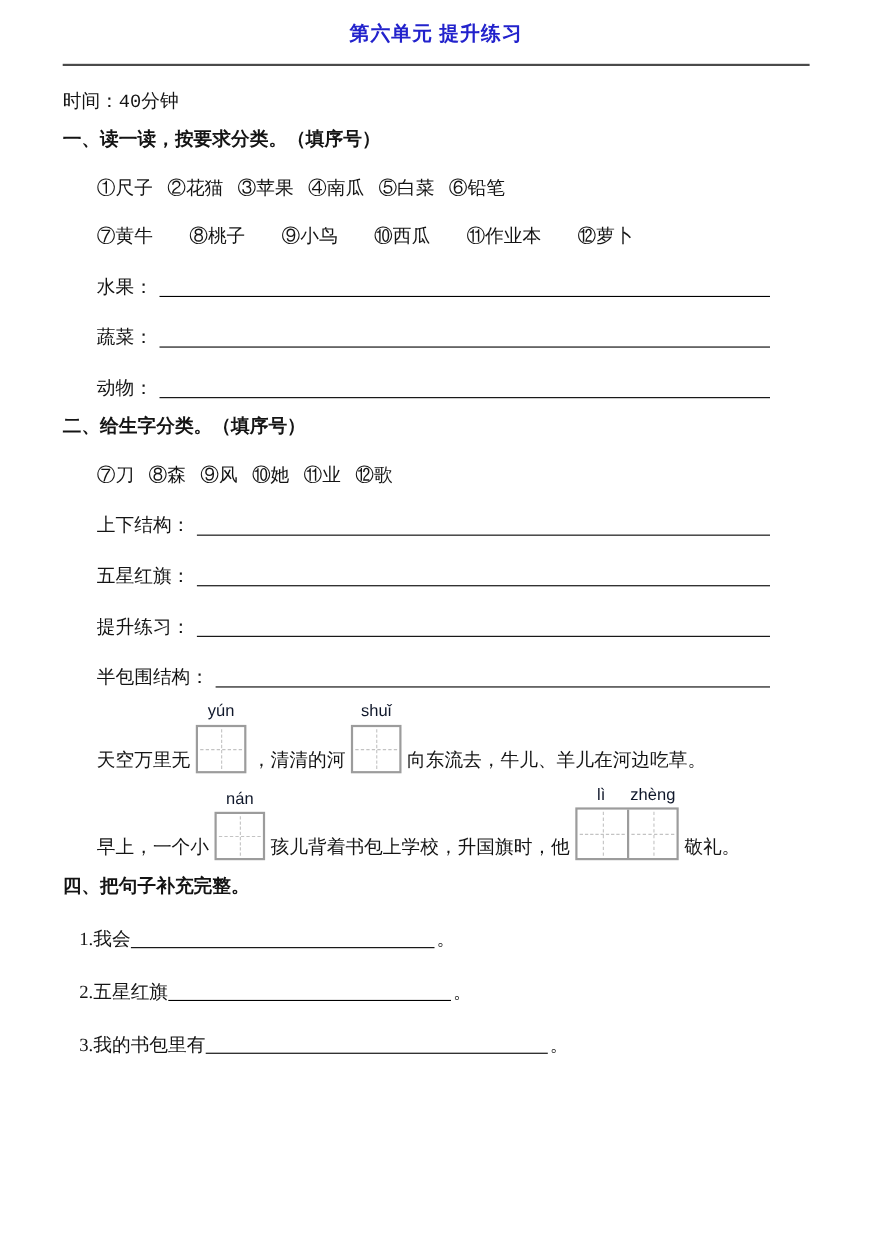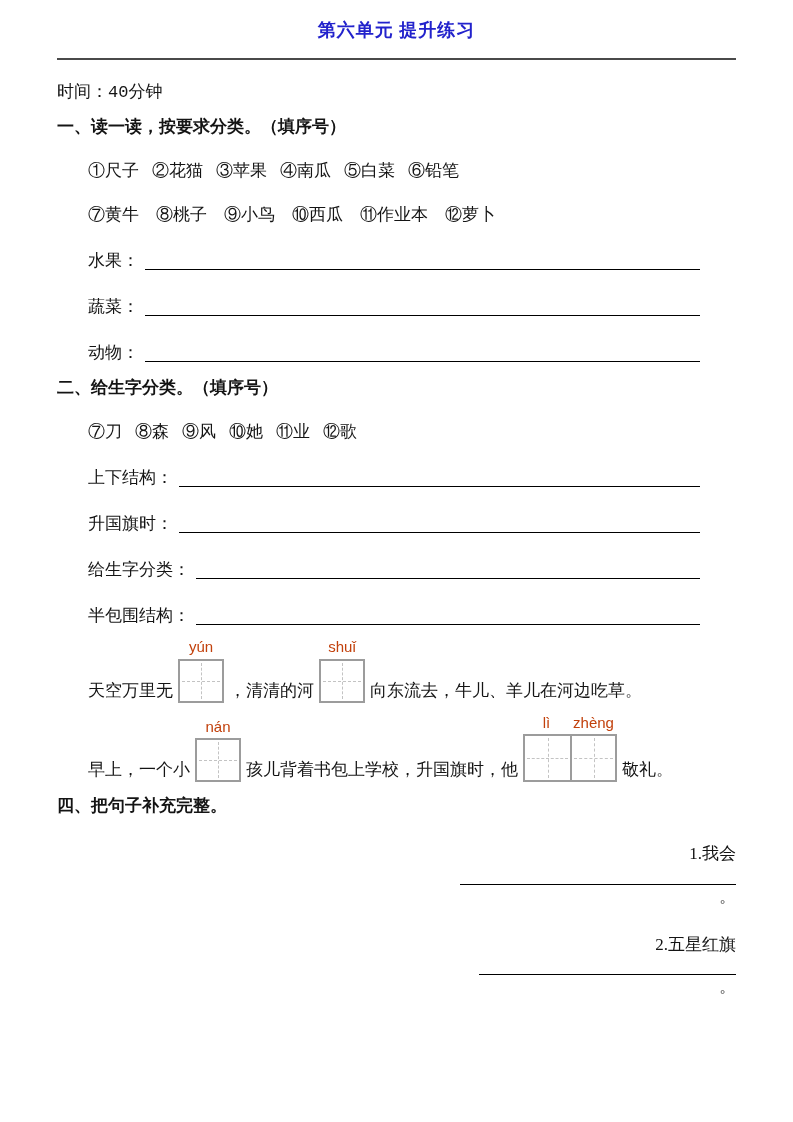--- a/index.html
+++ b/index.html
@@ -37,21 +37,21 @@
     font-size:17px;
     margin-top:12px;
   }
   .items-row {
     margin-left:31px;
     margin-top:21px;
     display:flex;
     gap:13px;
     white-space:nowrap;
   }
-  .items-row.tight { gap:17px; }
+  .items-row.tight { gap:33px; }
   .blank-row {
     margin-left:31px;
     margin-top:23px;
     padding-right:36px;
     display:flex;
     align-items:center;
   }
   .blank-label { white-space:nowrap; }
   .fill-line {
     flex:1;
@@ -69,21 +69,21 @@
   }
   .py-row .txt { padding-bottom:1px; }
   .pinyin-group {
     display:inline-flex;
     flex-direction:column;
     align-items:center;
     margin:0 5px;
   }
   .pinyin, .pinyin-pair span {
     font-family:"Liberation Sans", sans-serif;
-    color:#c2410c;
+    color:#0f172a;
     font-size:15px;
     line-height:1.1;
     margin-bottom:3px;
   }
   .pinyin-pair { display:flex; }
   .pinyin-pair span { width:47px; text-align:center; }
   .wbox {
     width:46px; height:44px;
     border:2px solid #9c9c9c;
     position:relative;
@@ -102,25 +102,24 @@
   .vline {
     position:absolute; left:50%; top:2px; bottom:2px;
     border-left:1px dashed #c3c3c3;
   }
   .hline {
     position:absolute; top:50%; left:2px; right:2px;
     border-top:1px dashed #c3c3c3;
   }
   
   .s4-row {
-    margin-left:34px;
+    margin-left:15px;
     margin-top:25px;
     display:flex;
-    align-items:flex-end;
-    flex-direction:column;
+    align-items:flex-start;
   }
   .s4-line { border-bottom:1px solid #000; height:1.15em; }
   .s4-line.w1 { width:276px; }
   .s4-line.w2 { width:257px; }
   .s4-line.w3 { width:311px; }
   .s4-suffix { margin-left:2px; }
 </style>
 </head>
 <body>
 
@@ -170,25 +169,25 @@
       <span class="item">⑨风</span>
       <span class="item">⑩她</span>
       <span class="item">⑪业</span>
       <span class="item">⑫歌</span>
     </div>
     <div class="blank-row">
       <span class="blank-label">上下结构：</span>
       <span class="fill-line"></span>
     </div>
     <div class="blank-row">
-      <span class="blank-label">升国旗时：</span>
-      <span class="fill-line"></span>
-    </div>
-    <div class="blank-row">
-      <span class="blank-label">给生字分类：</span>
+      <span class="blank-label">五星红旗：</span>
+      <span class="fill-line"></span>
+    </div>
+    <div class="blank-row">
+      <span class="blank-label">提升练习：</span>
       <span class="fill-line"></span>
     </div>
     <div class="blank-row">
       <span class="blank-label">半包围结构：</span>
       <span class="fill-line"></span>
     </div>
   </div>
 
   <div>
 

